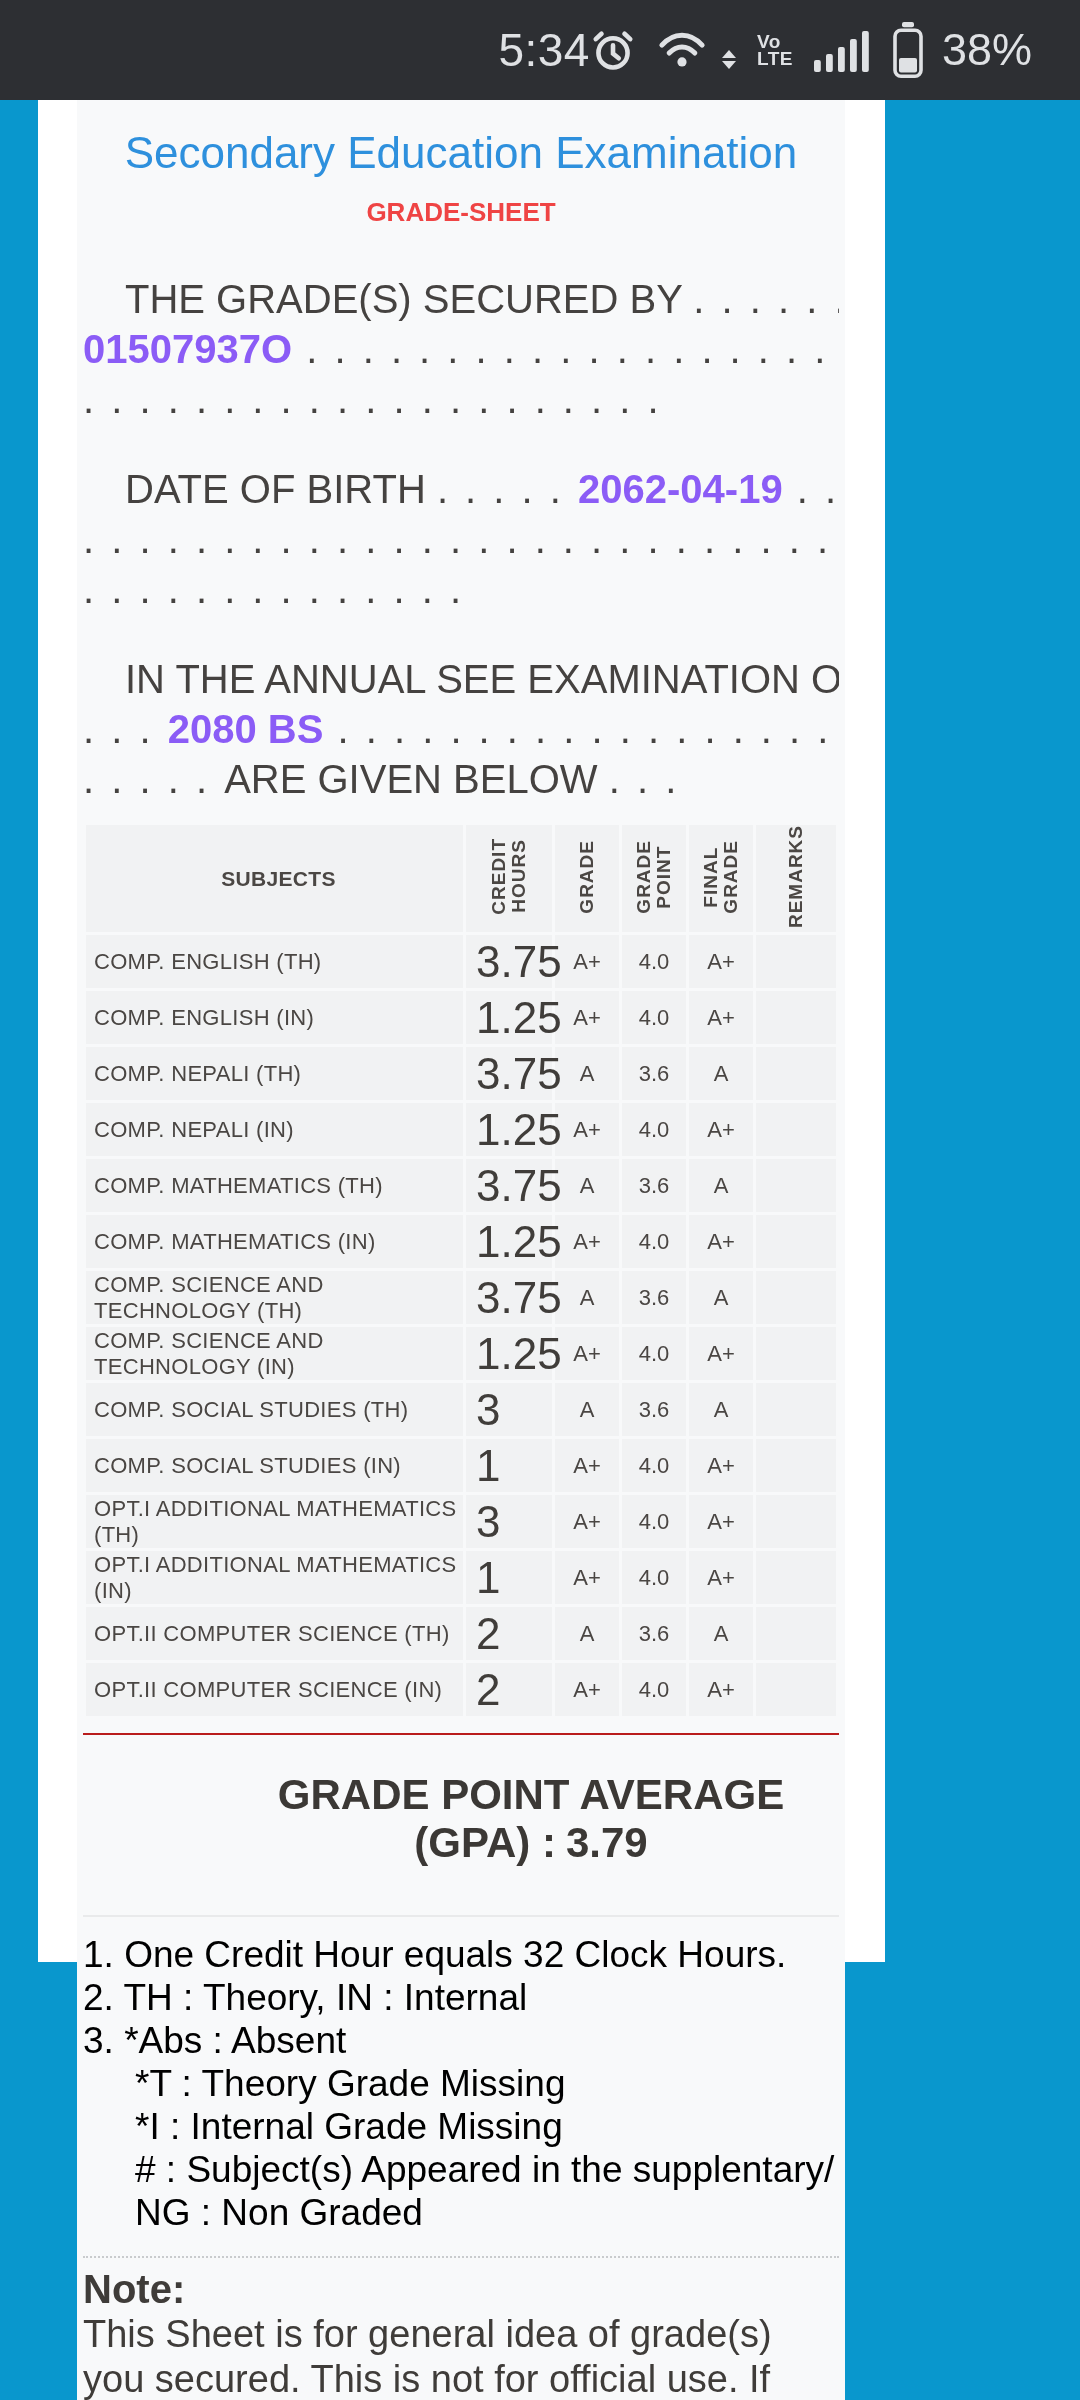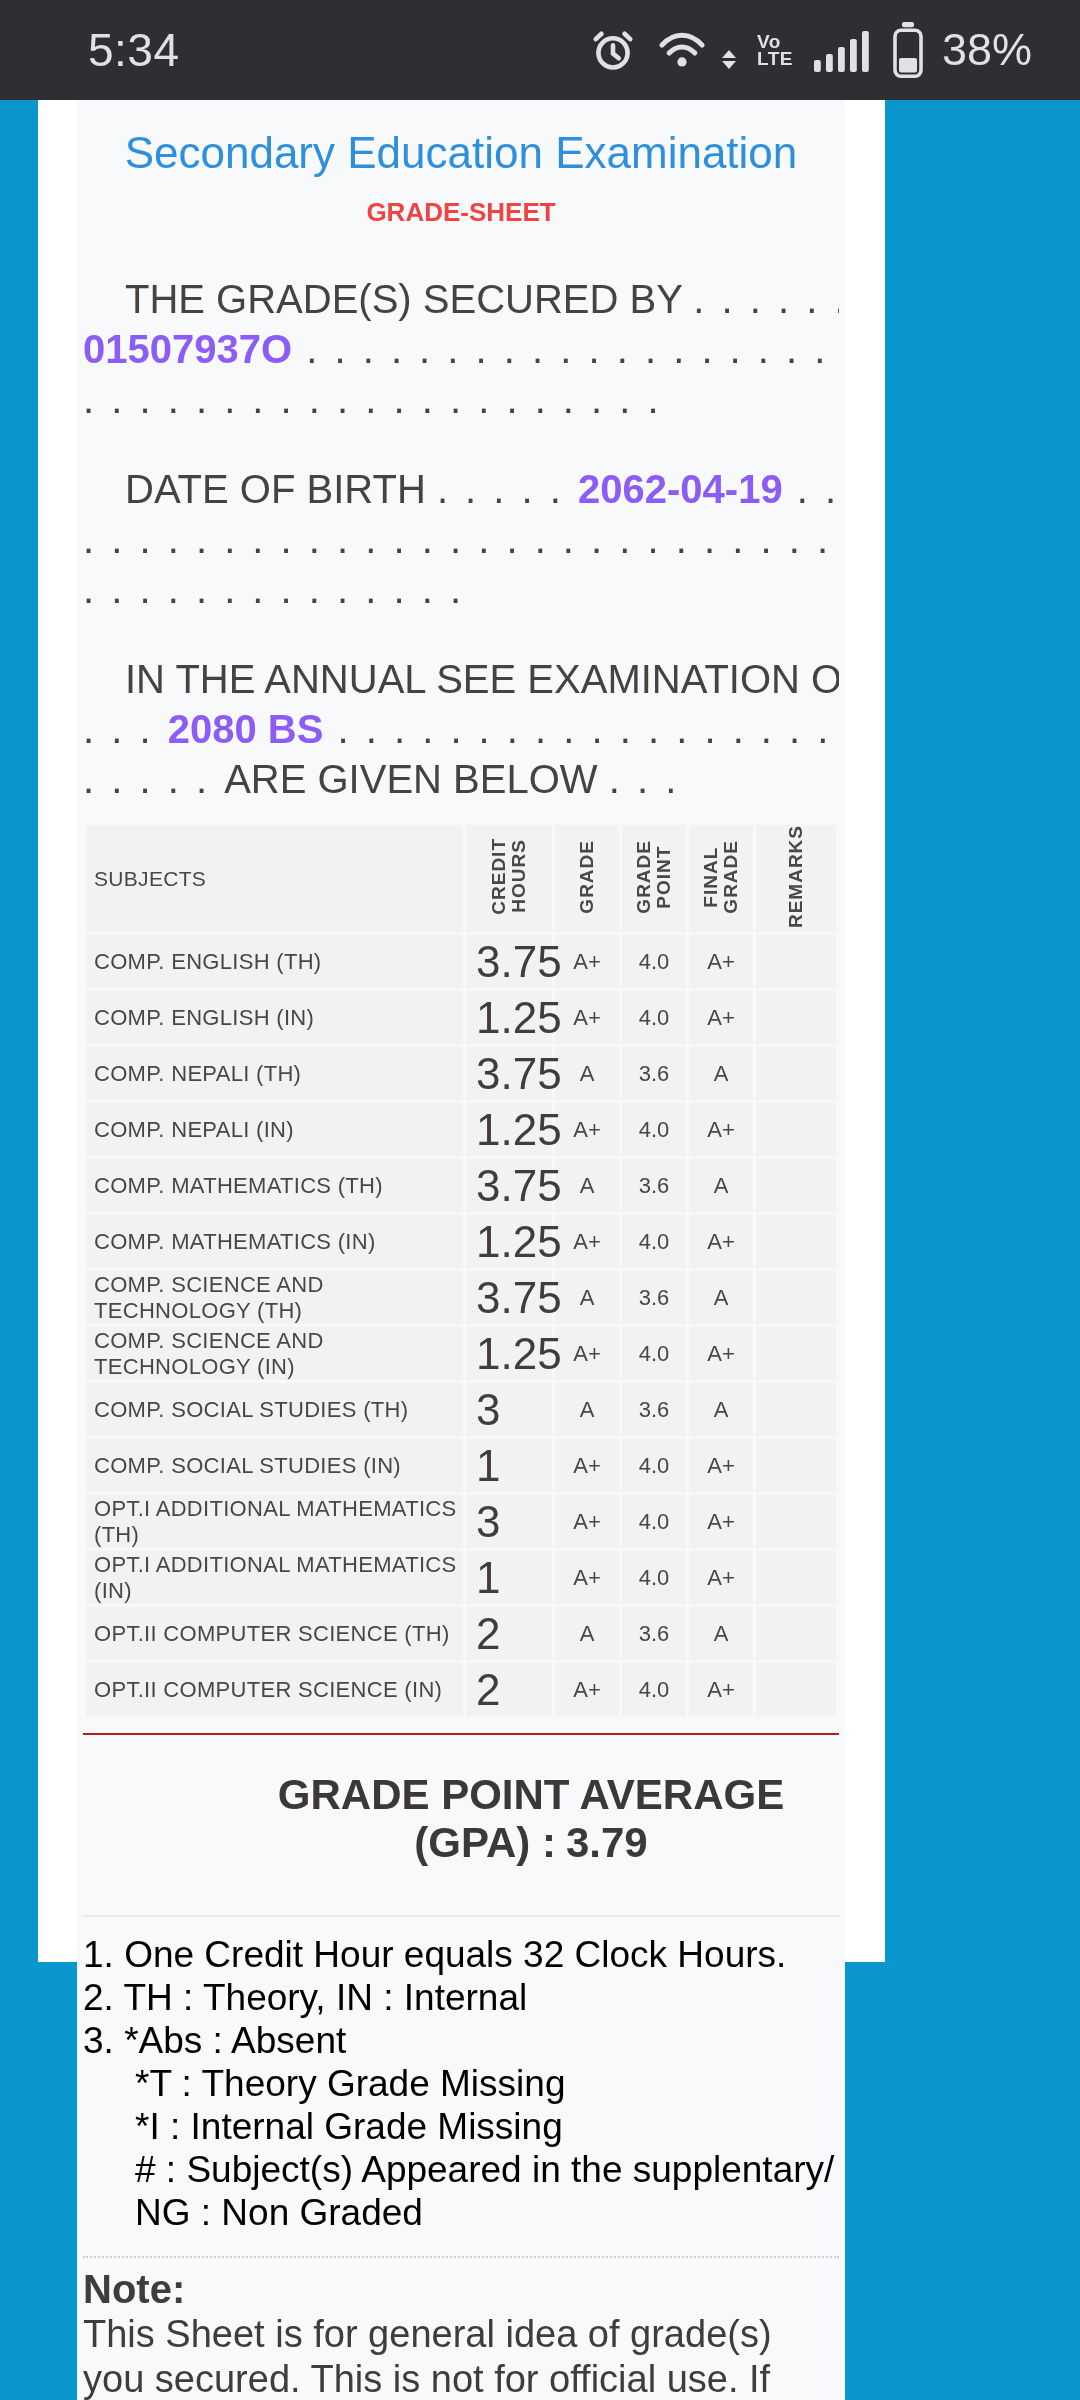--- a/index.html
+++ b/index.html
@@ -5,21 +5,21 @@
   :root{
     --blue:#0997cd; --sbar:#2d2f33; --titleblue:#2e90dd; --card:#f8f9fa;
     --cell:#f1f2f3; --txt:#433f3c; --sbtxt:#dfe1e4;
   }
   *{box-sizing:border-box;margin:0;padding:0}
   html,body{width:1080px;height:2400px;overflow:hidden}
   body{background:var(--blue);font-family:"Liberation Sans",sans-serif;position:relative}
 
   
   .statusbar{position:absolute;left:0;top:0;width:1080px;height:100px;background:var(--sbar);
-    display:flex;align-items:center;justify-content:space-between;padding:0 48px 0 88px;z-index:5}
+    display:flex;align-items:center;justify-content:flex-end;padding:0 48px 0 88px;z-index:5}
   .sb-time{color:var(--sbtxt);font-size:46px;letter-spacing:.5px}
   .sb-icons{display:flex;align-items:center;gap:21px}
   .sb-icons svg{display:block}
   .volte{color:var(--sbtxt);font-weight:bold;font-size:19px;line-height:17px;letter-spacing:.5px;text-align:left}
   .arrows{display:flex;flex-direction:column;gap:3px;margin-left:-6px;align-self:flex-end;margin-bottom:10px}
   .tri{width:0;height:0;border-left:7px solid transparent;border-right:7px solid transparent}
   .tri.up{border-bottom:8px solid var(--sbtxt)}
   .tri.down{border-top:8px solid var(--sbtxt)}
   .sb-batt-pct{color:var(--sbtxt);font-size:45px;margin-left:-4px}
 
@@ -38,21 +38,21 @@
   .pline{line-height:50px;white-space:nowrap;overflow:hidden}
   .pline.ind{padding-left:42px}
   .pline .b{font-weight:bold;color:#8b5cf6}
   .pline .dots{letter-spacing:3px}
 
   
   table{width:100%;border-collapse:separate;border-spacing:3px;table-layout:fixed;margin-top:18px}
   col.c-sub{width:auto}col.c-cr{width:86px}col.c-g{width:64px}col.c-gp{width:64px}col.c-fg{width:64px}col.c-rem{width:80px}
   th,td{background:var(--cell);vertical-align:middle;font-weight:normal}
   thead th{height:84px}
-  .th-sub{text-align:left;padding-left:8px;font-size:21px;font-weight:normal;color:#4b4744;letter-spacing:.3px}
+  .th-sub{text-align:center;padding-left:8px;font-size:21px;font-weight:bold;color:#4b4744;letter-spacing:.3px}
   .vh{writing-mode:vertical-rl;transform:rotate(180deg);white-space:pre-line;font-weight:bold;
       font-size:19px;line-height:20px;letter-spacing:1px;color:#4b4744;margin:0 auto;display:inline-block}
   thead th{text-align:center}
   tbody td{height:53px}
   .td-subject{font-size:22px;padding-left:8px;color:#4a4643;letter-spacing:.3px}
   .td-credit{font-size:44px;padding-left:10px;color:#403d3a}
   .td-grade,.td-gpoint,.td-fgrade{font-size:22px;text-align:center;color:#4a4643}
 
   
   .gpa{margin-top:14px;border-top:2px solid #b91c1c;border-bottom:2px solid #e9eaeb;

